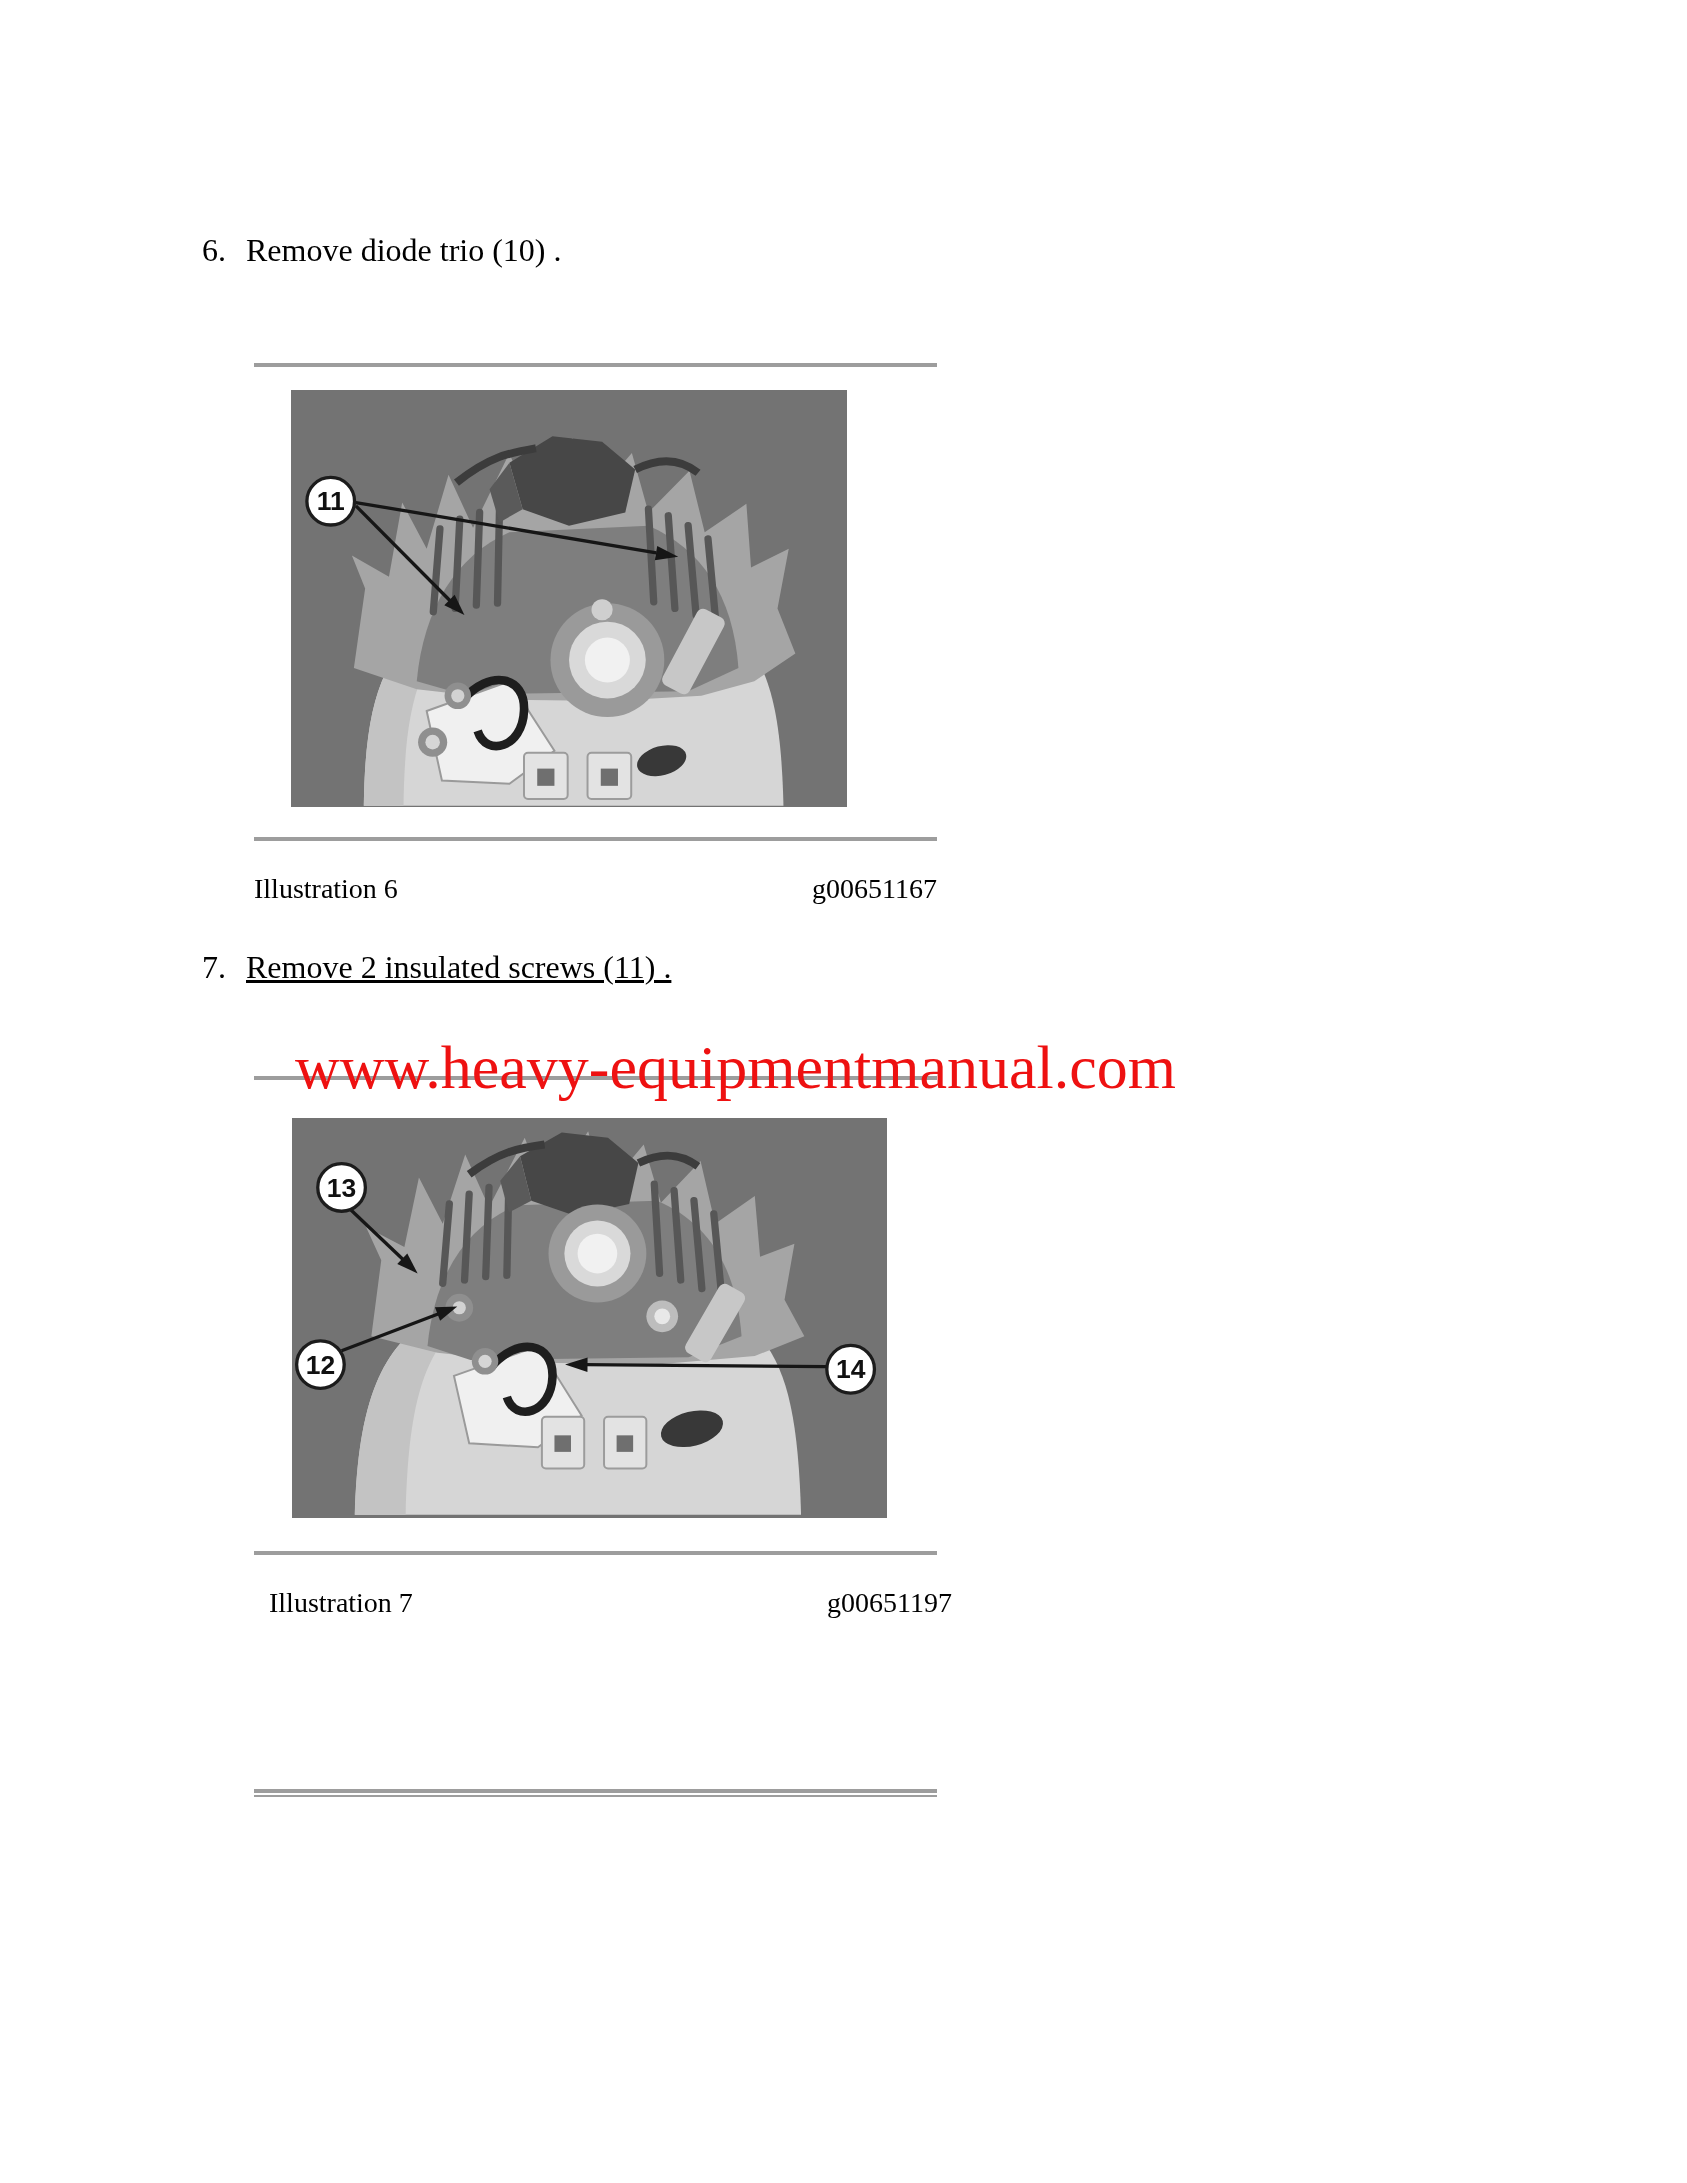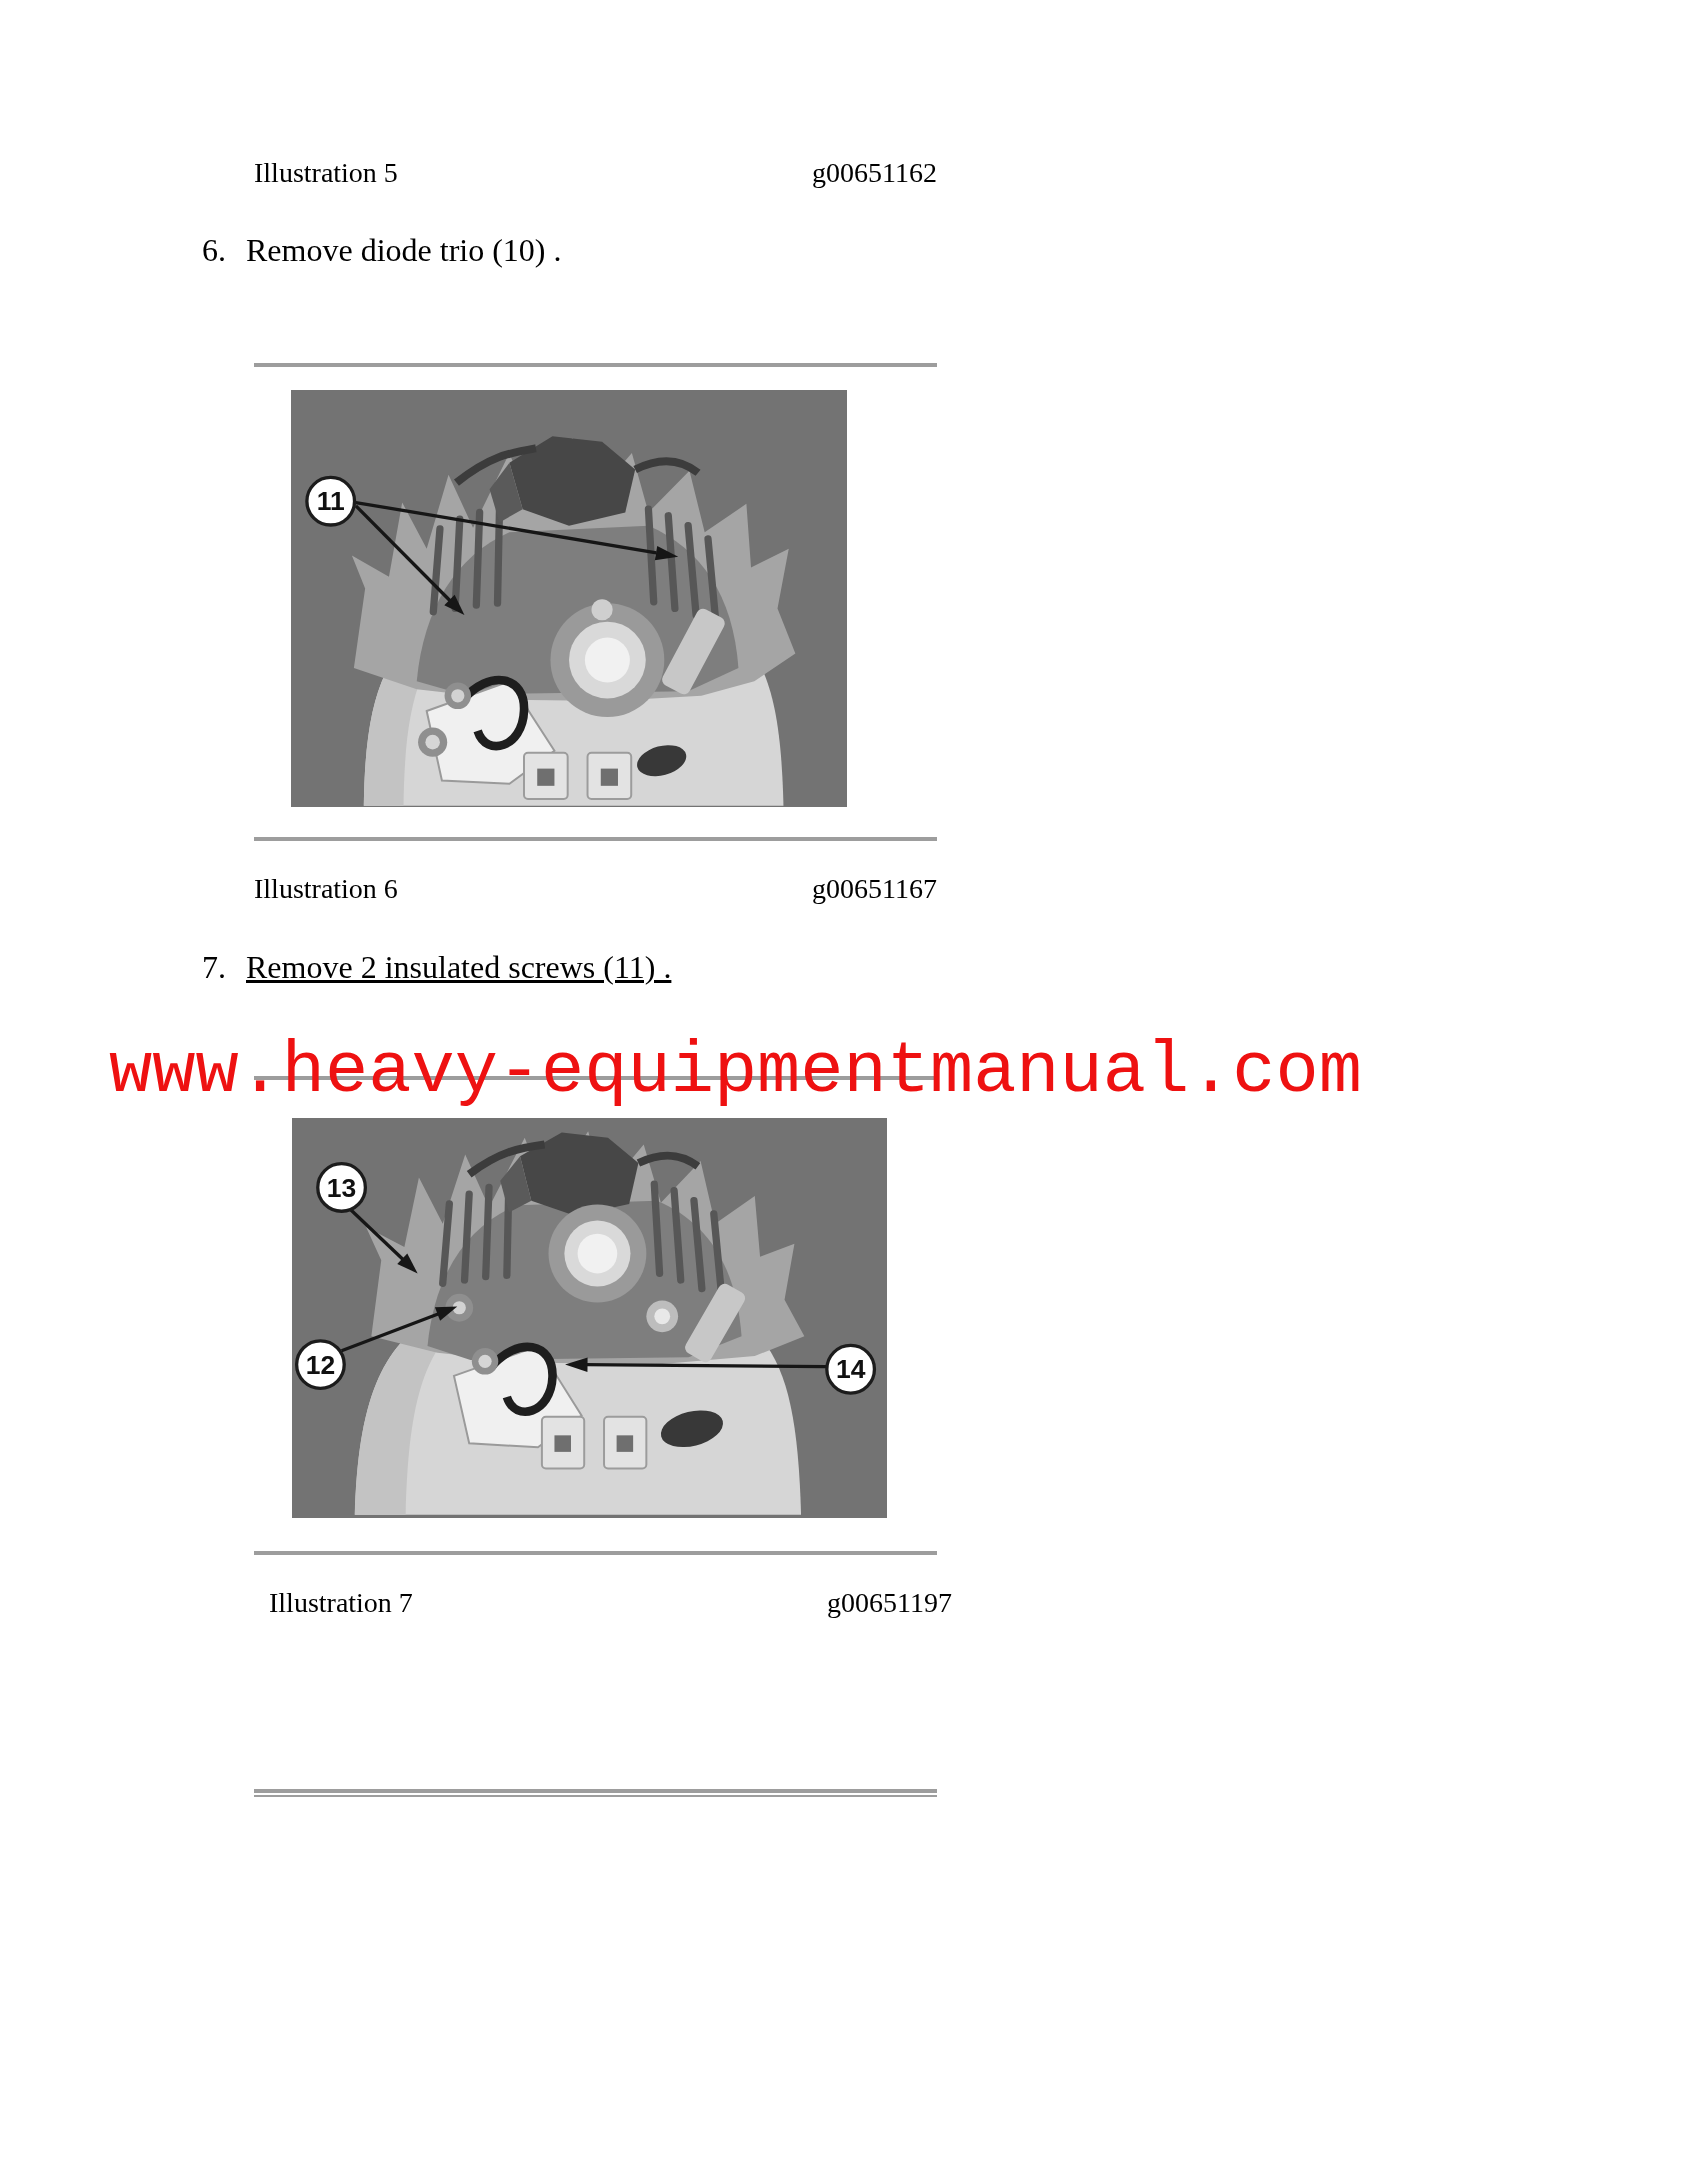--- a/index.html
+++ b/index.html
@@ -47,41 +47,37 @@
     background:#737373;
     font-weight:bold;
   }
   .figure svg{display:block;}
   .watermark{
     position:absolute;
     left:0;
     top:1036px;
     width:1471px;
     text-align:center;
-    font-family:Liberation Mono, monospace;
-    font-size:72px;
+    font-family:Liberation Serif, serif;
+    font-size:62px;
     line-height:1;
     white-space:nowrap;
     z-index:5;
   }
   .callout-num{
     font-family:"Liberation Sans",sans-serif;
     font-size:40px;
     fill:#111111;
   }
 </style>
 </head>
 <body>
 
 <div class="page">
 
-  <div class="caption-row" style="top:157px;">
-    <span>Illustration 5</span>
-    <span>g00651162</span>
-  </div>
 
   <div class="step" style="top:232px;">
     <span class="num">6.</span><span>Remove diode trio (10) .</span>
   </div>
 
   <div class="rule" style="top: 363px; background: rgb(157, 157, 157);"></div>
 
   <div class="figure" style="left:291px;top:390px;width:556px;height:417px;">
     <svg width="556" height="417" viewBox="0 0 840 630">
       <g>

